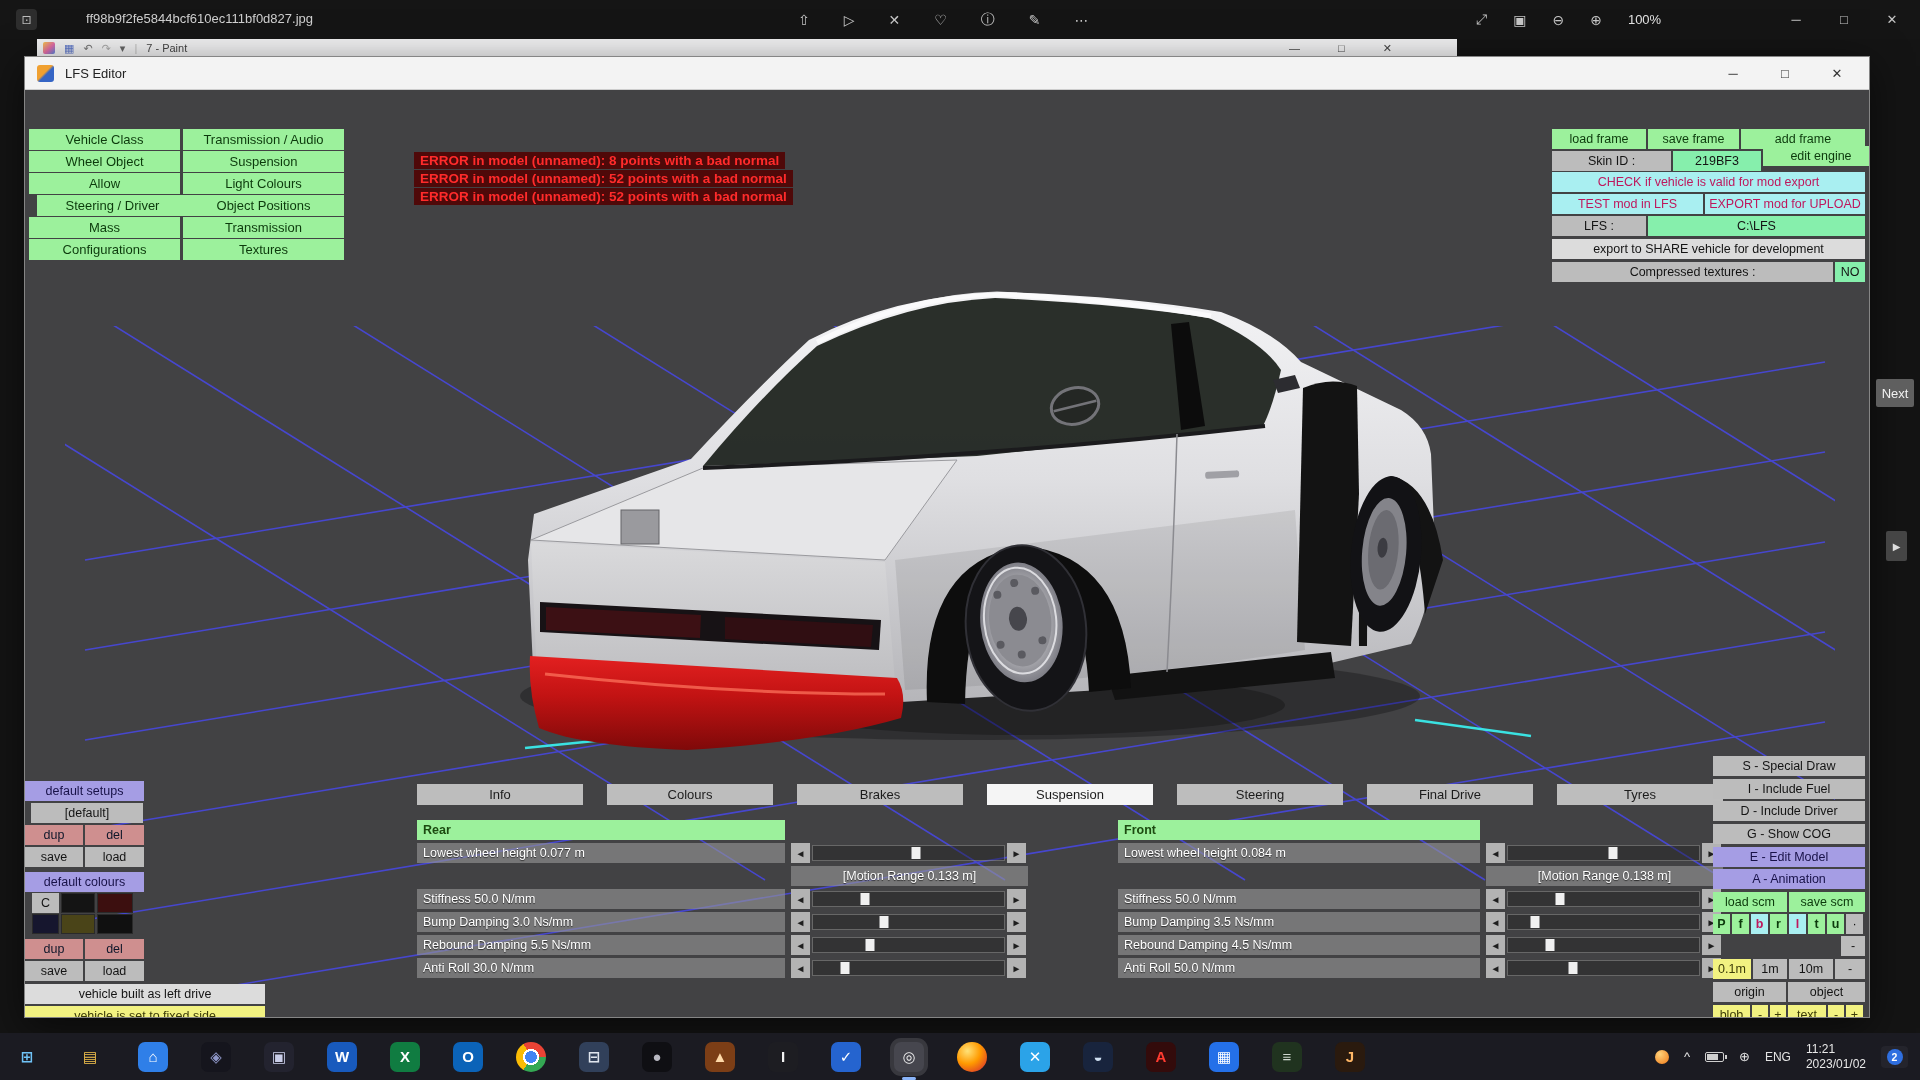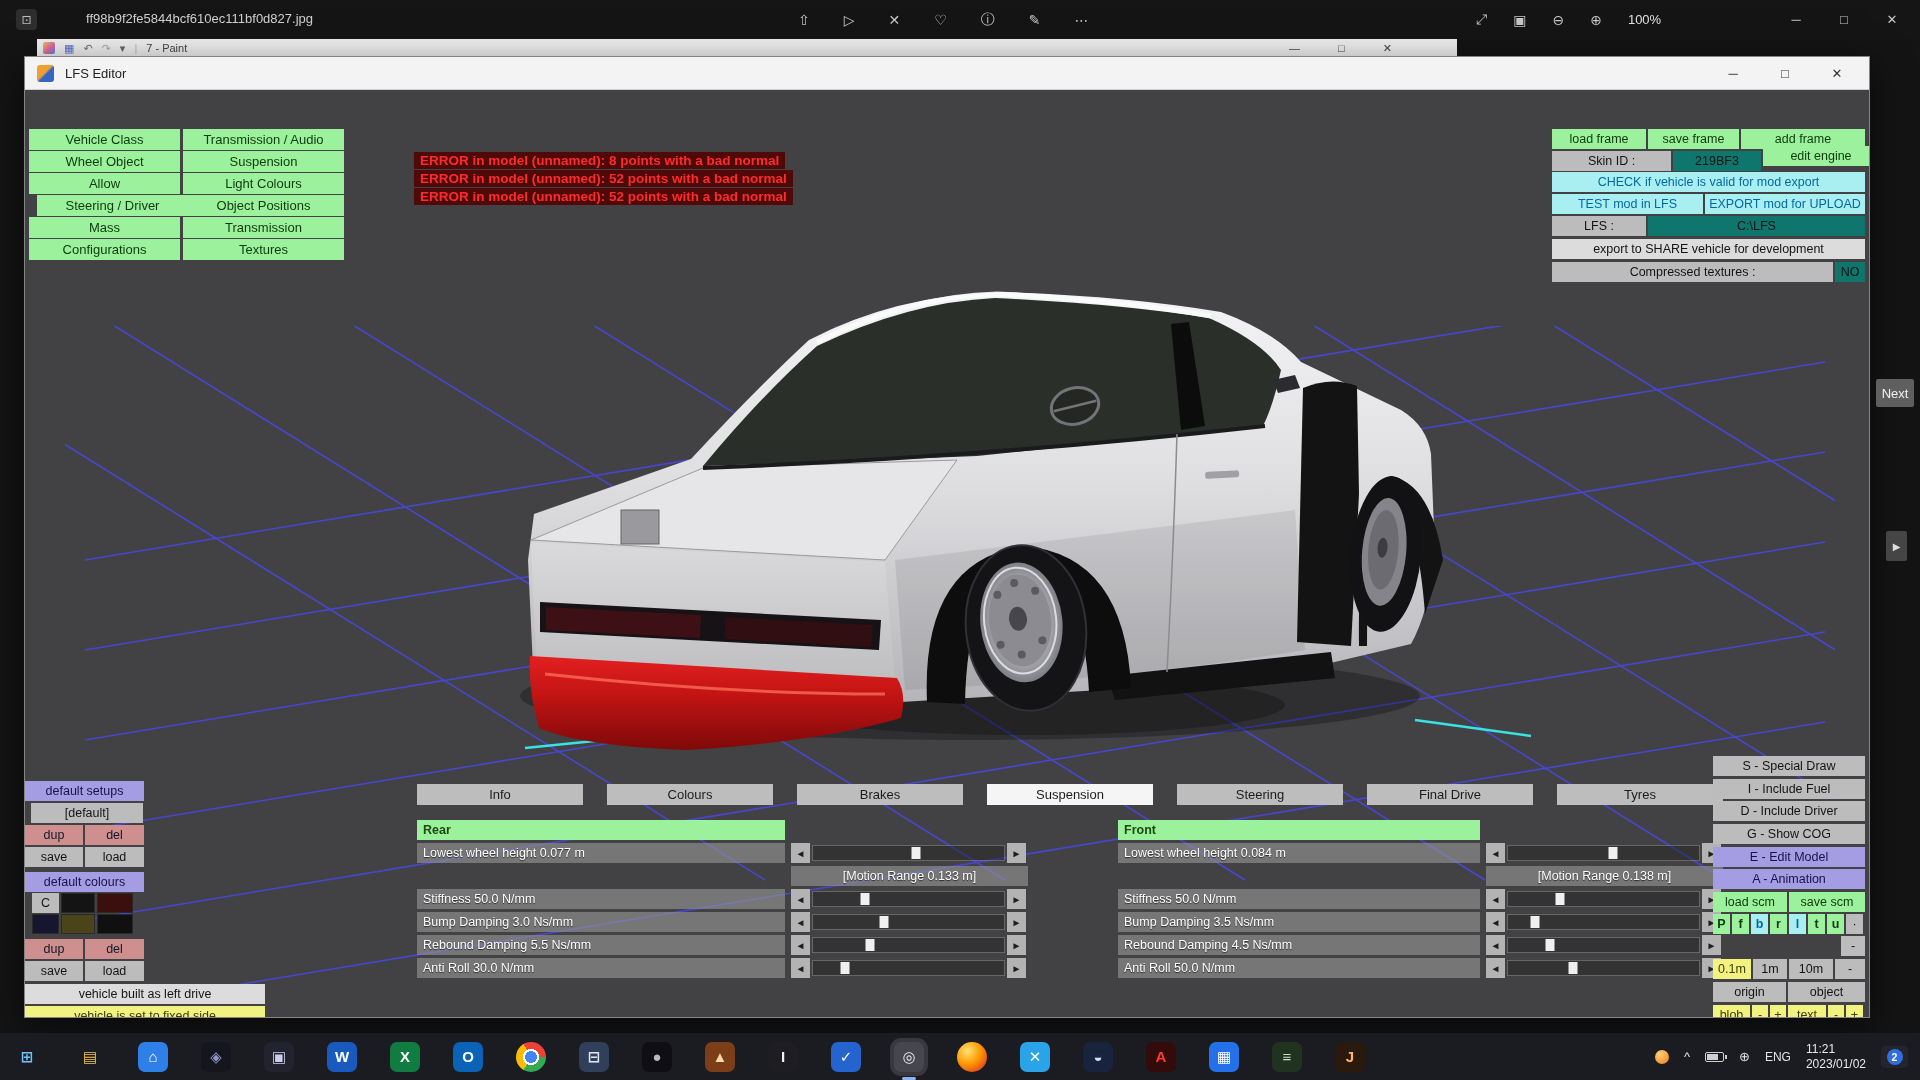--- a/index.html
+++ b/index.html
@@ -31,23 +31,23 @@
 .lfs-title{position:absolute;left:40px;top:9px;font-size:13px;color:#222}
 .lfs-ctl{position:absolute;right:6px;top:0;height:33px;display:flex;align-items:center}
 .lfs-ctl span{width:52px;text-align:center;font-size:13px;color:#333}
 .lfs-content{position:absolute;left:0;top:33px;width:1844px;height:927px;background:#424244;overflow:hidden}
 svg.viewport{position:absolute;left:0;top:0}
 
 .cell{position:absolute;display:flex;align-items:center;justify-content:center;height:20px;
  font-size:12.5px;color:#141414;white-space:nowrap;overflow:hidden}
 .g{background:#9cf19c;color:#0c3a0c}
 .gy{background:#bcbcbc}
-.gy2{background:#0f766e}
+.gy2{background:#86efac}
 .lt{background:#dcdcdc}
-.cy{background:#a9eff1;color:#0369a1}
+.cy{background:#a9eff1;color:#be185d}
 .pu{background:#a59de4;color:#181248}
 .ye{background:#f2f281;color:#3c3c08}
 .rs{background:#cf8f8f;color:#0f172a}
 .lft{justify-content:flex-start;padding-left:6px}
 .menu-btn{height:21px;font-size:13px}
 
 .errs{position:absolute;left:389px;top:62px}
 .err{display:table;background:#4f0909;color:#ff2b2b;font-weight:bold;font-size:13.5px;
  padding:1px 6px;margin-bottom:1px;white-space:nowrap}
 

